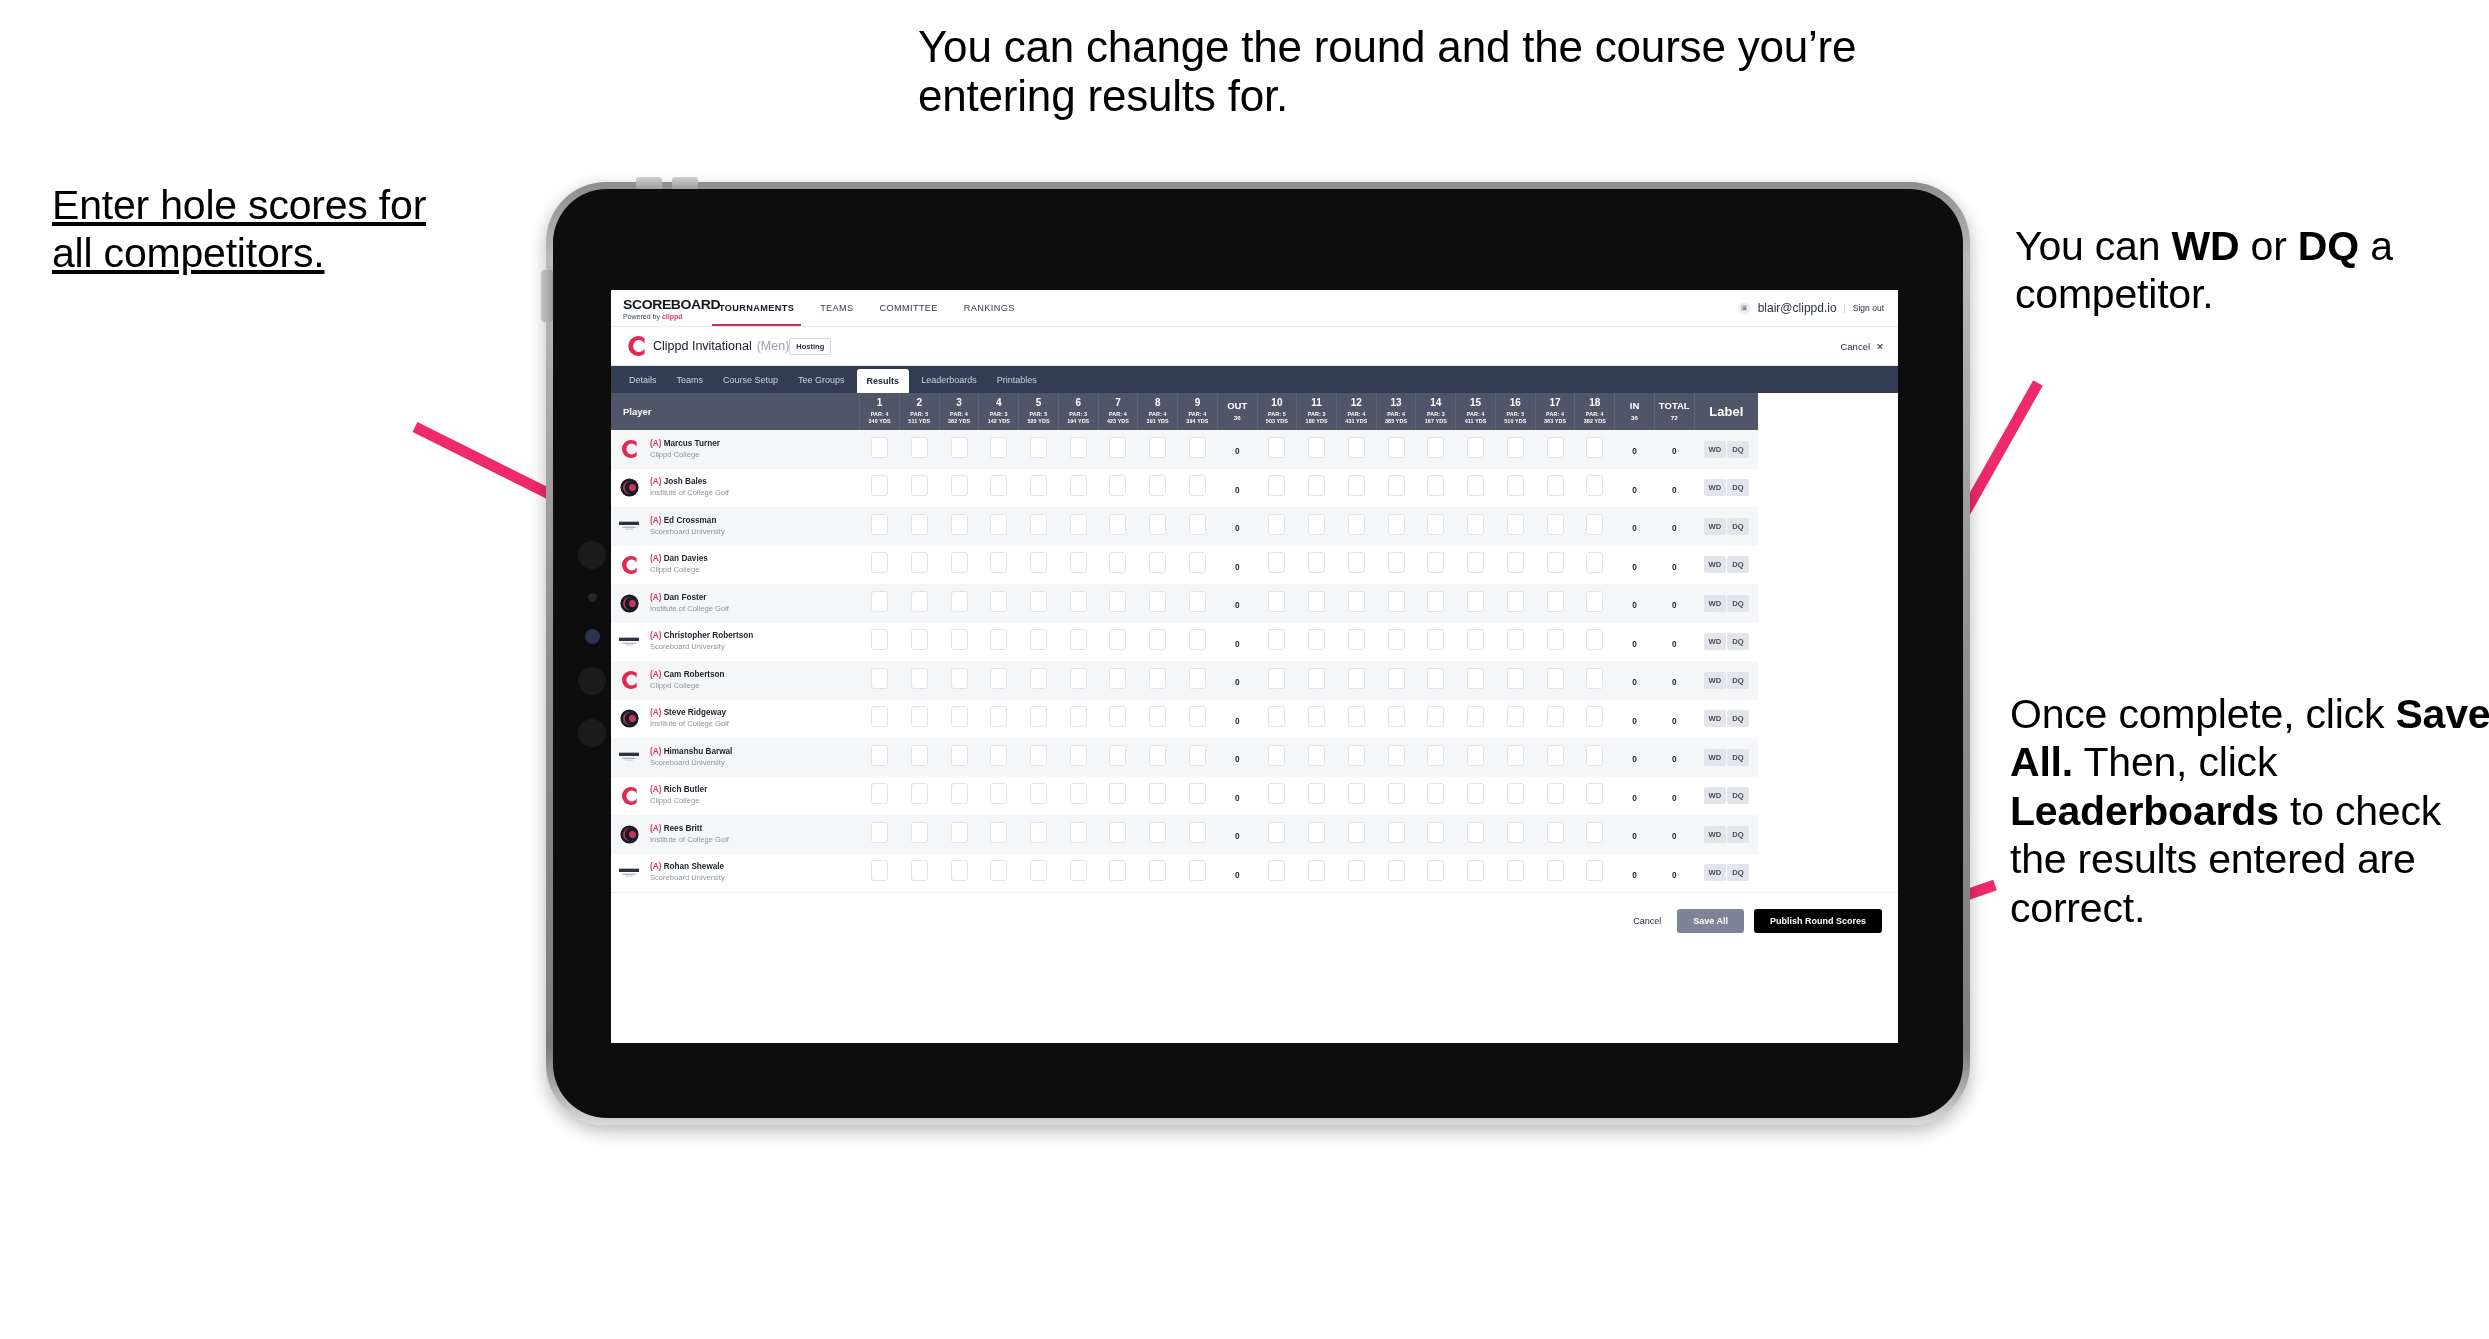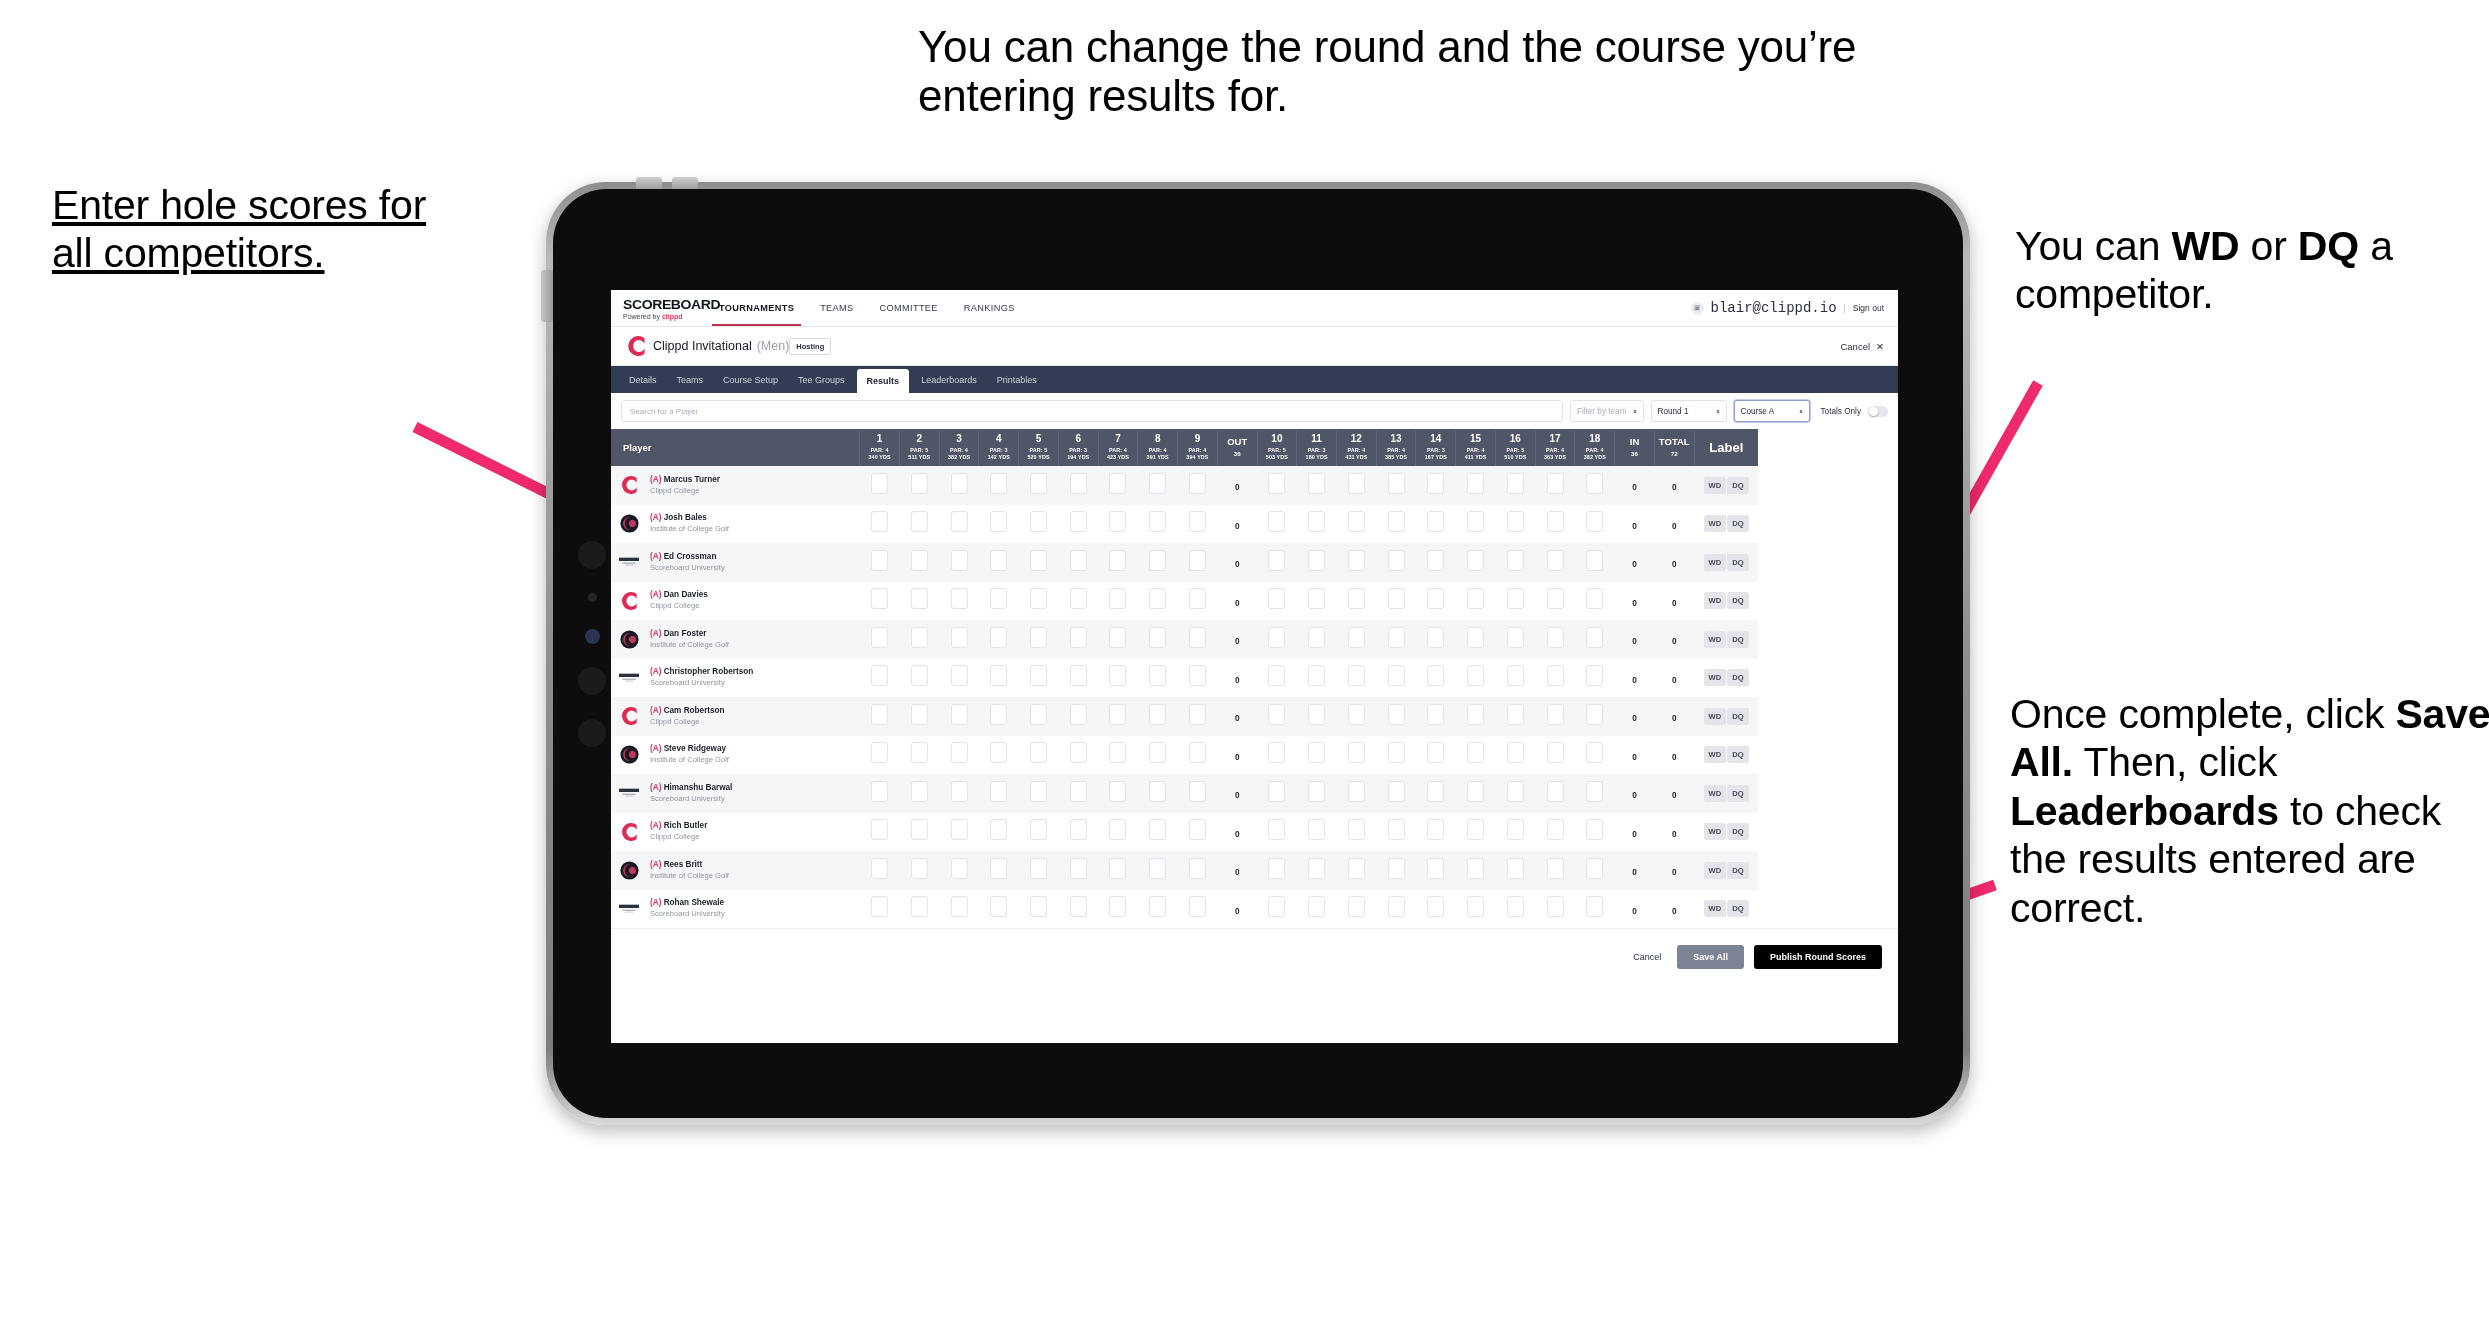--- a/index.html
+++ b/index.html
@@ -56,21 +56,21 @@
   #logo-sub{font-size:7px;color:#3d4450;margin-top:1px;}
   #logo-sub span{color:#e8365d;font-weight:700;}
   .topnav-item{display:flex;align-items:center;padding:0 13px;font-size:9.2px;
     color:#31384a;letter-spacing:.35px;position:relative;cursor:pointer;}
   .topnav-item.active{color:#11161f;font-weight:600;}
   .topnav-item.active::after{content:"";position:absolute;left:6px;right:6px;bottom:0;
     height:2.5px;background:#c4304f;}
   #topnav-right{margin-left:auto;display:flex;align-items:center;padding-right:14px;gap:7px;}
   #user-av{width:13px;height:13px;border-radius:50%;background:#eceef2;
     display:flex;align-items:center;justify-content:center;font-size:7px;color:#8a909c;}
-  #user-email{font-size:14px;color:#2a3040;font-family:Liberation Mono, monospace;}
+  #user-email{font-size:12px;color:#2a3040;}
   .pipe{font-size:8.5px;color:#b9bec8;}
   #signout{font-size:8.5px;color:#2a3040;cursor:pointer;}
 
   
   #titlerow{height:38px;background:#fff;display:flex;align-items:center;padding:0 14px;
     border-bottom:1px solid #e6e8ec;}
   #t-logo{width:22px;height:24px;display:flex;align-items:center;justify-content:center;}
   #t-name{font-size:12.5px;color:#151a24;margin-left:6px;}
   #t-gender{font-size:12.5px;color:#9aa0ad;margin-left:5px;}
   #t-host{border:1px solid #d5d9e0;border-radius:2px;
@@ -214,37 +214,20 @@
   <div id="tabs">
     <div class="tab">Details</div>
     <div class="tab">Teams</div>
     <div class="tab">Course Setup</div>
     <div class="tab">Tee Groups</div>
     <div class="tab active">Results</div>
     <div class="tab">Leaderboards</div>
     <div class="tab">Printables</div>
   </div>
 
-  <div id="filterbar">
-    <div id="search">Search for a Player</div>
-    <div class="sel ghost">
-      <span>Filter by team</span>
-      <span class="caret">▴<br>▾</span>
-    </div>
-    <div class="sel" style="width:62px;justify-content:space-between;">
-      <span>Round 1</span>
-      <span class="caret">▴<br>▾</span>
-    </div>
-    <div class="sel focus" style="width:62px;justify-content:space-between;">
-      <span>Course A</span>
-      <span class="caret">▴<br>▾</span>
-    </div>
-    <div id="totals-label">Totals Only</div>
-    <div id="toggle"></div>
-  </div>
 
   <div id="tablewrap">
     <table>
       <colgroup id="cg">
           <col style="width: 219px;">
           <col style="width: 35px;">
           <col style="width: 35px;">
           <col style="width: 35px;">
           <col style="width: 35px;">
           <col style="width: 35px;">

